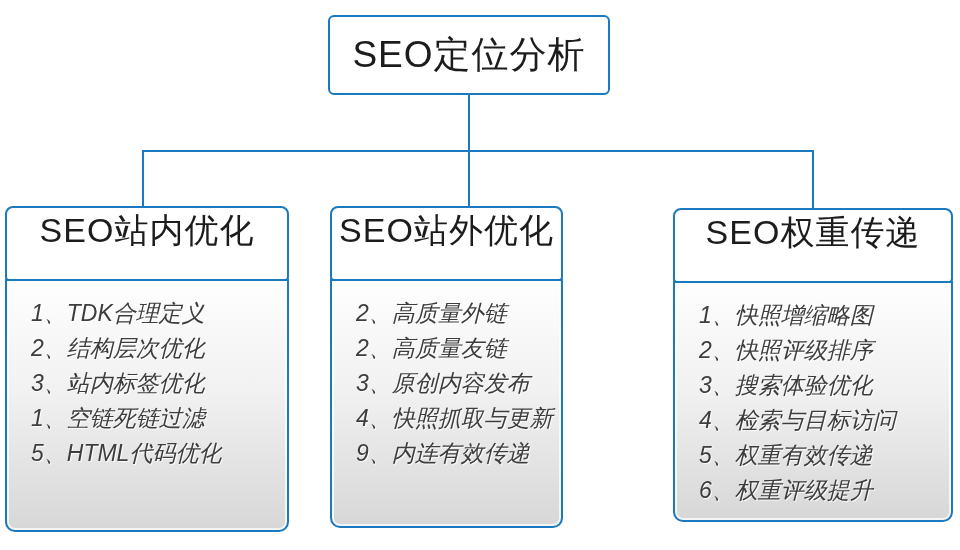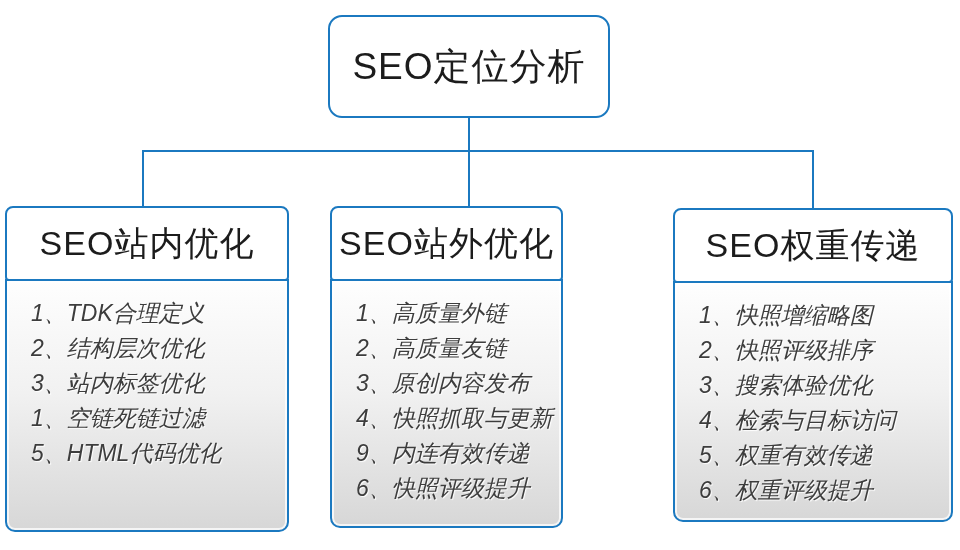--- a/index.html
+++ b/index.html
@@ -7,44 +7,44 @@
     position:relative;
     width:960px;height:550px;
     background:#ffffff;
     font-family:"Liberation Sans","DejaVu Sans",sans-serif;
     overflow:hidden;
   }
   svg.connectors{position:absolute;left:0;top:0;width:960px;height:550px;}
 
   .root-box{
     position:absolute;
-    left:328px;top:15px;width:282px;height:103px;
+    left:328px;top:15px;width:282px;height:80px;
     background:#ffffff;
     border:2px solid #1b79c0;
-    border-radius:14px;
+    border-radius:6px;
     box-sizing:border-box;
     display:flex;align-items:center;justify-content:center;
   }
   .root-title{
     font-size:37px;
     color:#1c1c1c;
     letter-spacing:1px;
     white-space:nowrap;
   }
 
   .column{position:absolute;box-sizing:border-box;}
   .col-header{
     position:relative;
     z-index:2;
     height:75px;
     background:#ffffff;
     border:2px solid #1b79c0;
     border-radius:8px 8px 4px 4px;
     box-sizing:border-box;
-    display:flex;align-items:center;justify-content:center;
+    display:flex;justify-content:center;
   }
   .col-title{
     font-size:34px;
     color:#1c1c1c;
     letter-spacing:1px;
     white-space:nowrap;
   }
   .col-body{
     position:relative;
     z-index:1;
@@ -96,26 +96,25 @@
       </ul>
     </div>
   </div>
 
   <div class="column" style="left:330px;top:206px;width:233px;">
     <div class="col-header">
       <span class="col-title">SEO站外优化</span>
     </div>
     <div class="col-body" style="height:249px;">
       <ul class="col-list">
-        <li>1、高质量外链</li>
+        <li>2、高质量外链</li>
         <li>2、高质量友链</li>
         <li>3、原创内容发布</li>
         <li>4、快照抓取与更新</li>
         <li>9、内连有效传递</li>
-        <li>6、快照评级提升</li>
       </ul>
     </div>
   </div>
 
   <div class="column" style="left:673px;top:208px;width:280px;">
     <div class="col-header">
       <span class="col-title">SEO权重传递</span>
     </div>
     <div class="col-body" style="height:241px;">
       <ul class="col-list">

